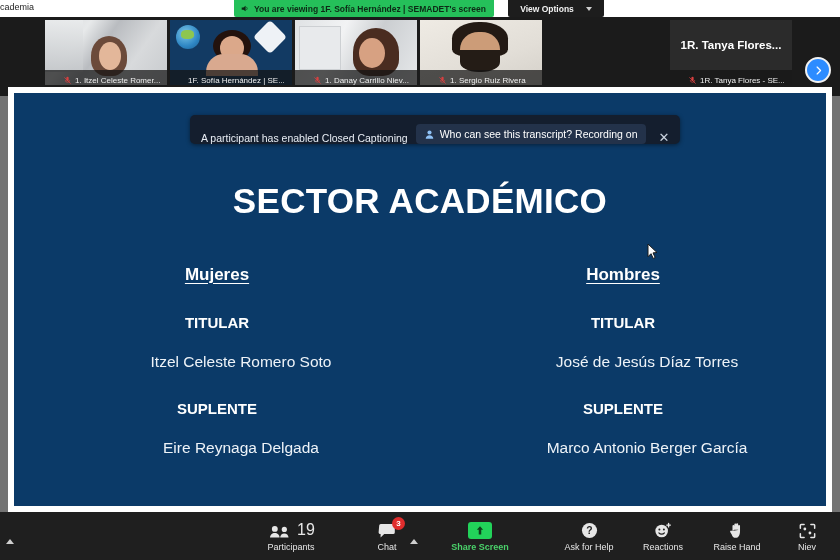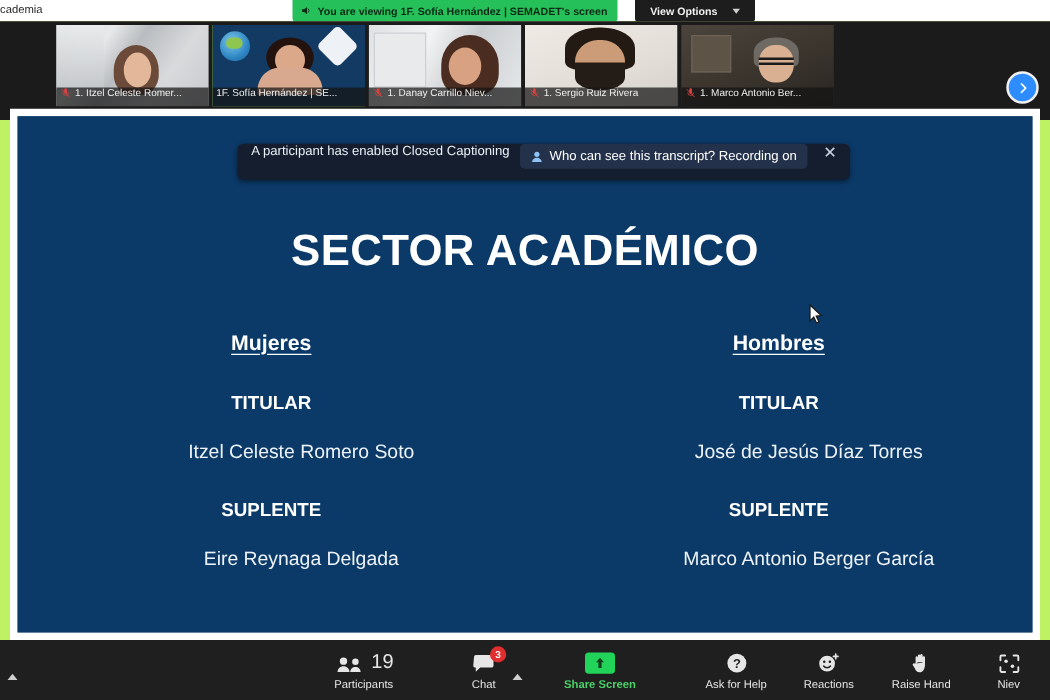--- a/index.html
+++ b/index.html
@@ -1,21 +1,21 @@
 <!DOCTYPE html>
 <html><head>
 <meta charset="utf-8">
 <style>
   * { box-sizing: border-box; margin: 0; padding: 0; }
   html, body {
     width: 840px; height: 560px; overflow: hidden;
     background: #1b1b1b;
     font-family: "Liberation Sans", sans-serif;
   }
-  #root { position: relative; width: 840px; height: 560px; background: #bef264; }
+  #root { position: relative; width: 840px; height: 560px; background: #737373; }
 
   
   .os-strip {
     position: absolute; left: 0; top: 0; width: 840px; height: 17px;
     background: #ffffff;
   }
   .os-tab-text {
     position: absolute; left: 0; top: 2px; font-size: 9px; color: #1f1f1f;
     white-space: nowrap;
   }
@@ -47,22 +47,22 @@
     background: #1b1b1b;
   }
   .thumb {
     position: absolute; top: 3px; width: 122px; height: 65px;
     overflow: hidden; background: #2a2a2a;
   }
   .thumb.active { outline: 2px solid #7cbf3f; outline-offset: -2px; }
   .thumb .video { position: absolute; inset: 0; }
   .thumb .namebar {
     position: absolute; left: 0; bottom: 0; width: 100%; height: 15px;
-    background: rgba(20,20,20,0.72); display: flex; align-items: flex-start; gap: 3px;
-    padding-left: 3px;
+    background: rgba(20,20,20,0.72); display: flex; align-items: flex-end; gap: 3px;
+    padding-left: 18px;
   }
   .thumb .nm {
     font-size: 8px; color: #efefef; white-space: nowrap; overflow: hidden;
     text-overflow: ellipsis;
   }
   .mic-off { width: 9px; height: 9px; flex: 0 0 auto; display:block; }
   .no-video-name {
     position: absolute; left: 0; top: 0; width: 100%; height: 50px;
     display: flex; align-items: center; justify-content: center;
     color: #fff; font-size: 11.5px; font-weight: 700; padding: 0 6px;
@@ -110,21 +110,21 @@
   .col .role {
     font-size: 15px; font-weight: 700; color: #ffffff; margin-top: 29px;
   }
   .col .person {
     font-size: 15.5px; font-weight: 400; color: #eef3f8; margin-top: 22px; padding-left: 48px;
   }
 
   
   .cc-bar {
     position: absolute; left: 176px; top: 22px; height: 29px;
-    background: #141e2e; border-radius: 5px; display: flex; align-items: flex-start;
+    background: #141e2e; border-radius: 5px; display: flex; align-items: flex-end;
     padding: 0 6px 0 11px; gap: 8px; box-shadow: 0 1px 4px rgba(0,0,0,.45);
   }
   .cc-bar .cc-msg { font-size: 10.5px; color: #e9eef5; white-space: nowrap; }
   .cc-link {
     display: flex; align-items: center; gap: 5px;
     background: #23324a; border-radius: 4px; padding: 4px 8px;
   }
   .cc-link .txt { font-size: 10.5px; color: #ffffff; font-weight: 400; white-space: nowrap; }
   .cc-close {
     font-size: 13px; color: #c9d2de; padding: 0 5px; line-height: 1;
@@ -232,36 +232,33 @@
       <div class="namebar">
         <svg class="mic-off" viewBox="0 0 16 16">
           <path d="M6 3.2a2 2 0 0 1 4 0v4a2 2 0 0 1-4 0z" fill="#d94040"></path>
           <path d="M4 7.2a4 4 0 0 0 8 0" stroke="#d94040" stroke-width="1.2" fill="none"></path>
           <path d="M2.5 2.5l11 11" stroke="#d94040" stroke-width="1.4"></path>
         </svg>
         <span class="nm">1. Sergio Ruiz Rivera</span>
       </div>
     </div>
 
-    <div class="thumb" style="left:545px">
-      <div class="video" style="background:linear-gradient(160deg,#4a443c 0%,#3a342d 55%,#2a2521 100%);"></div>
-      <div style="position:absolute;left:8px;top:8px;width:32px;height:30px;background:#5d5347;border:1px solid #6d6254"></div>
-      <div style="position:absolute;left:58px;top:10px;width:36px;height:24px;border-radius:48% 48% 20% 20%;background:#6e6a63"></div>
-      <div style="position:absolute;left:62px;top:16px;width:28px;height:30px;border-radius:46%;background:#d9b192"></div>
-      <div style="position:absolute;left:62px;top:26px;width:28px;height:6px;border-top:2px solid #1a1a1a;border-bottom:2px solid #1a1a1a"></div>
+
+    <div class="thumb" style="left:670px">
+      <div class="video" style="background:#2b2b2b"></div>
+      <div class="no-video-name">1R. Tanya Flores...</div>
       <div class="namebar">
         <svg class="mic-off" viewBox="0 0 16 16">
           <path d="M6 3.2a2 2 0 0 1 4 0v4a2 2 0 0 1-4 0z" fill="#d94040"></path>
           <path d="M4 7.2a4 4 0 0 0 8 0" stroke="#d94040" stroke-width="1.2" fill="none"></path>
           <path d="M2.5 2.5l11 11" stroke="#d94040" stroke-width="1.4"></path>
         </svg>
-        <span class="nm">1. Marco Antonio Ber...</span>
-      </div>
-    </div>
-
+        <span class="nm">1R. Tanya Flores - SE...</span>
+      </div>
+    </div>
 
     <div class="next-btn">
       <svg width="11" height="11" viewBox="0 0 16 16">
         <path d="M6 3l5 5-5 5" stroke="#ffffff" stroke-width="1.8" fill="none" stroke-linecap="round" stroke-linejoin="round"></path>
       </svg>
     </div>
   </div>
 
   <div class="under-strip">
     <div class="under-seg" style="left:0;width:300px;background:#1b1b1b"></div>

